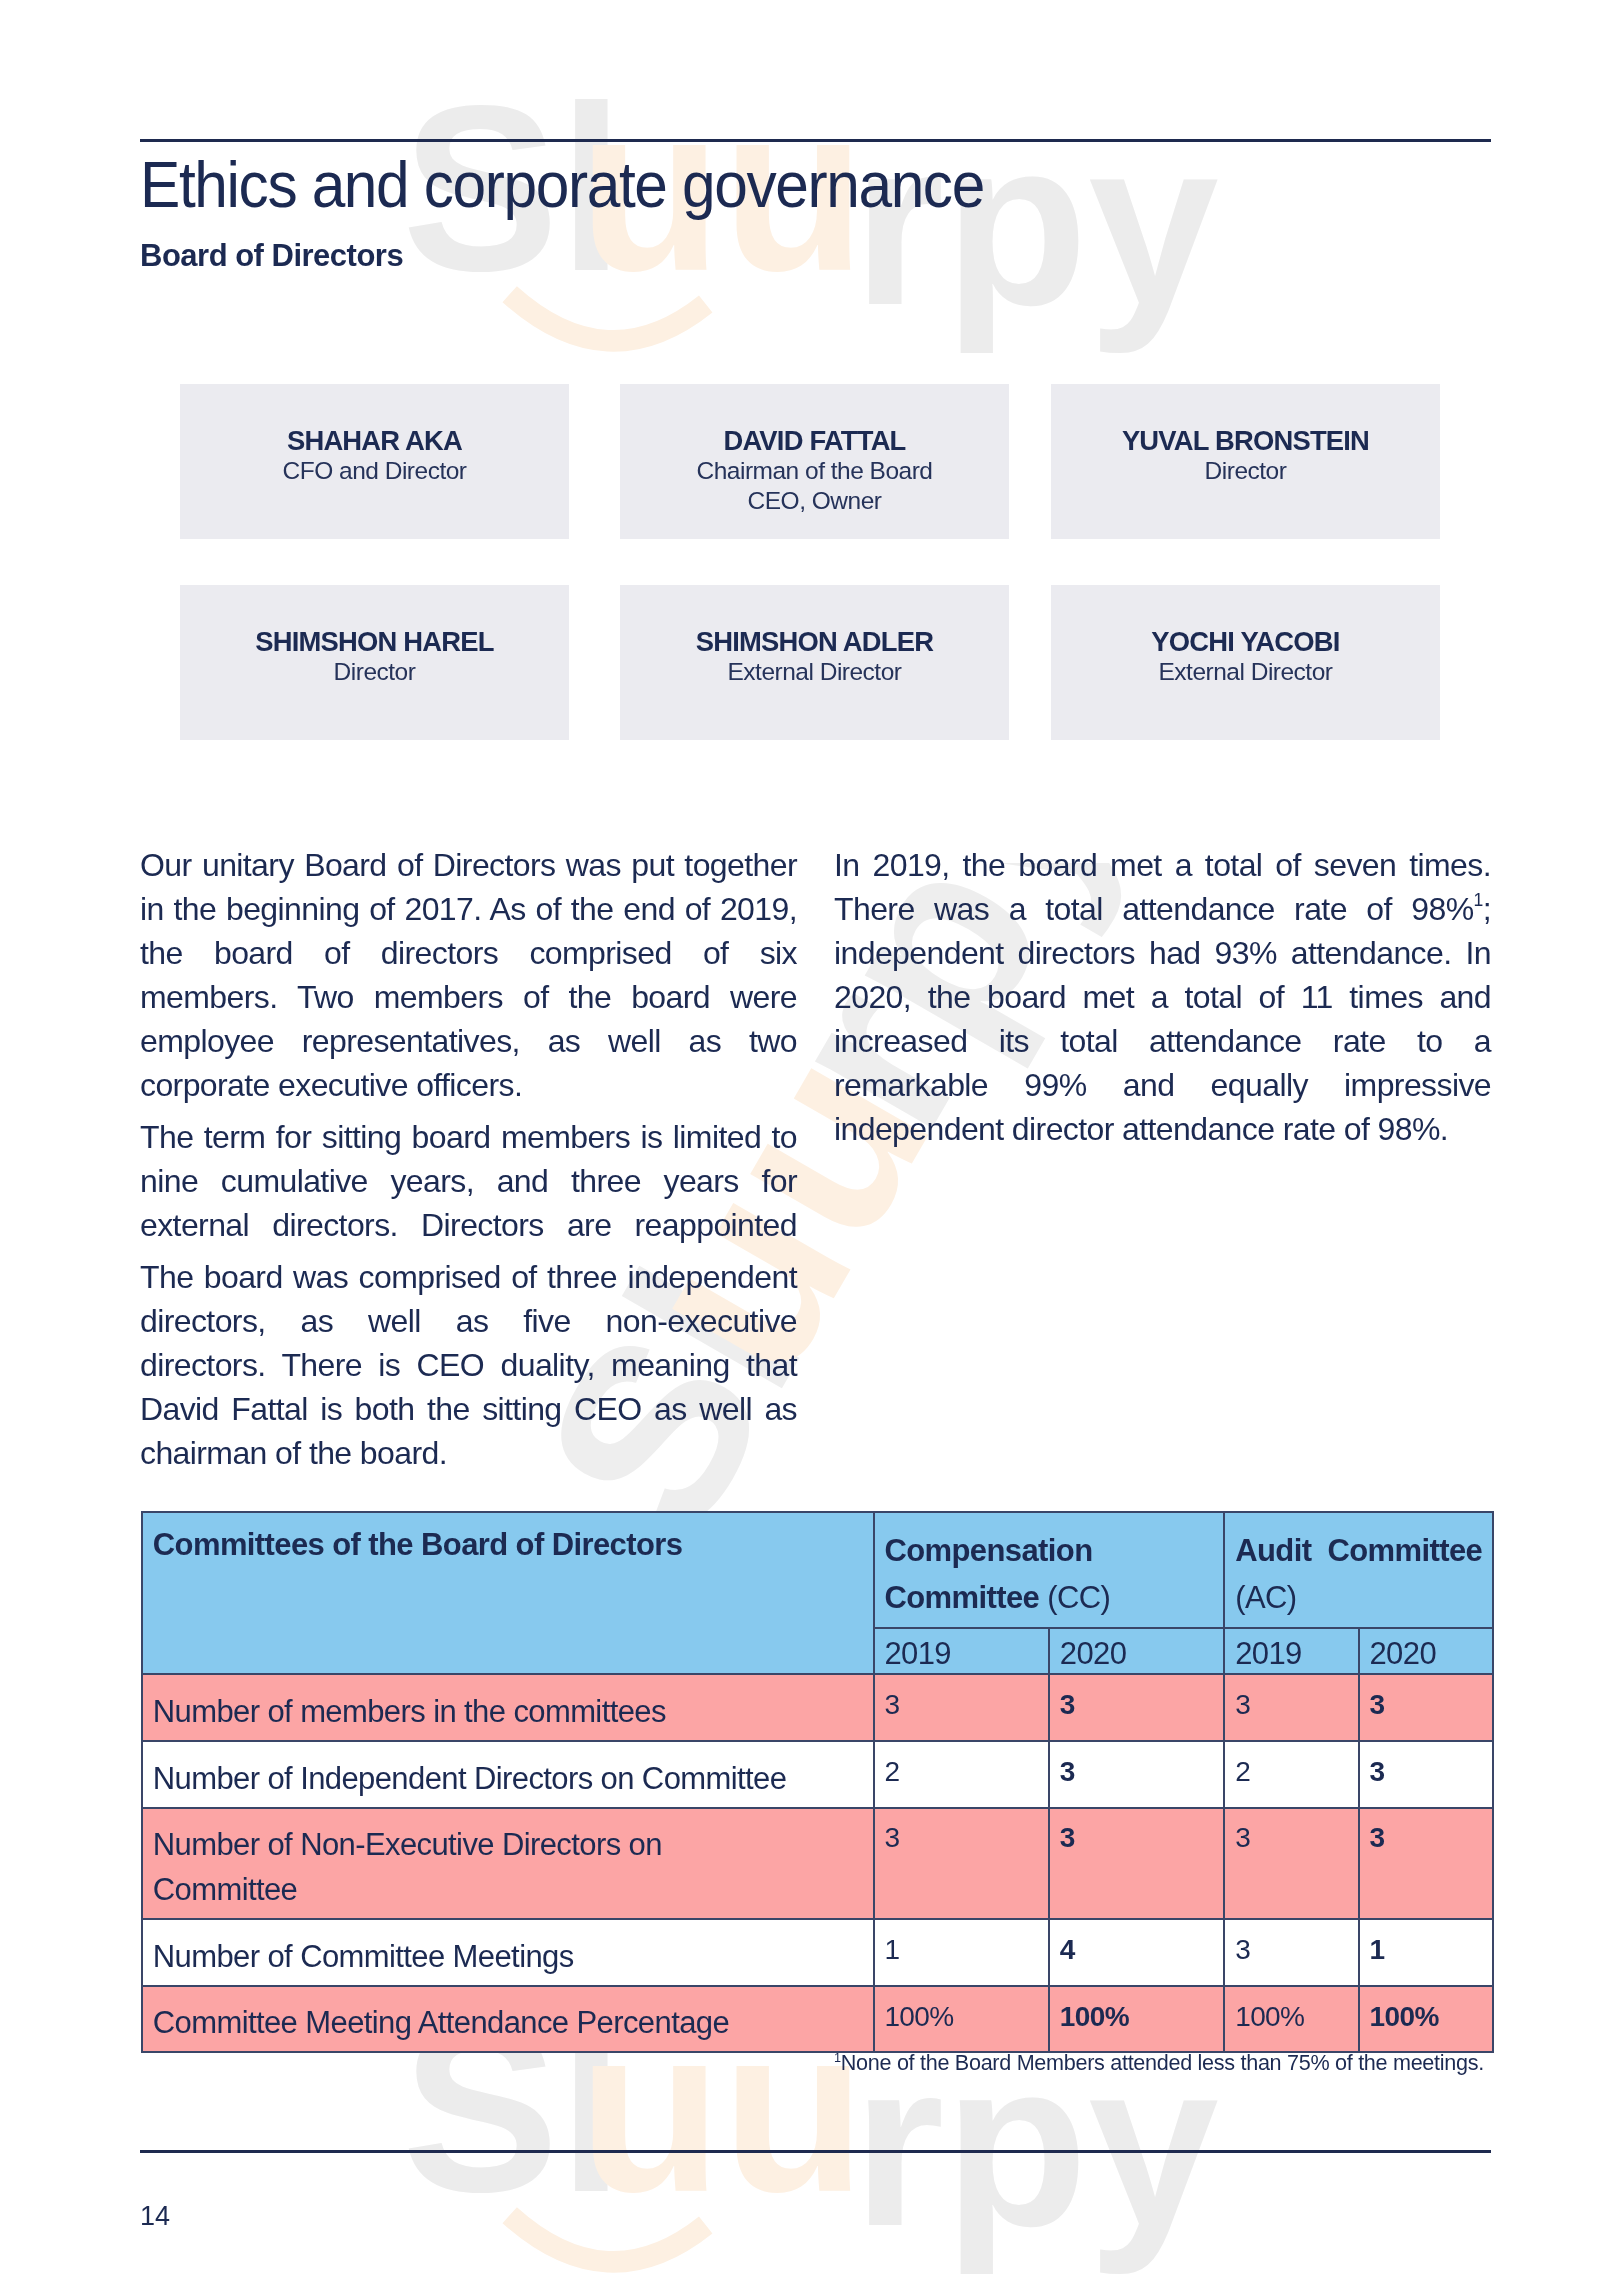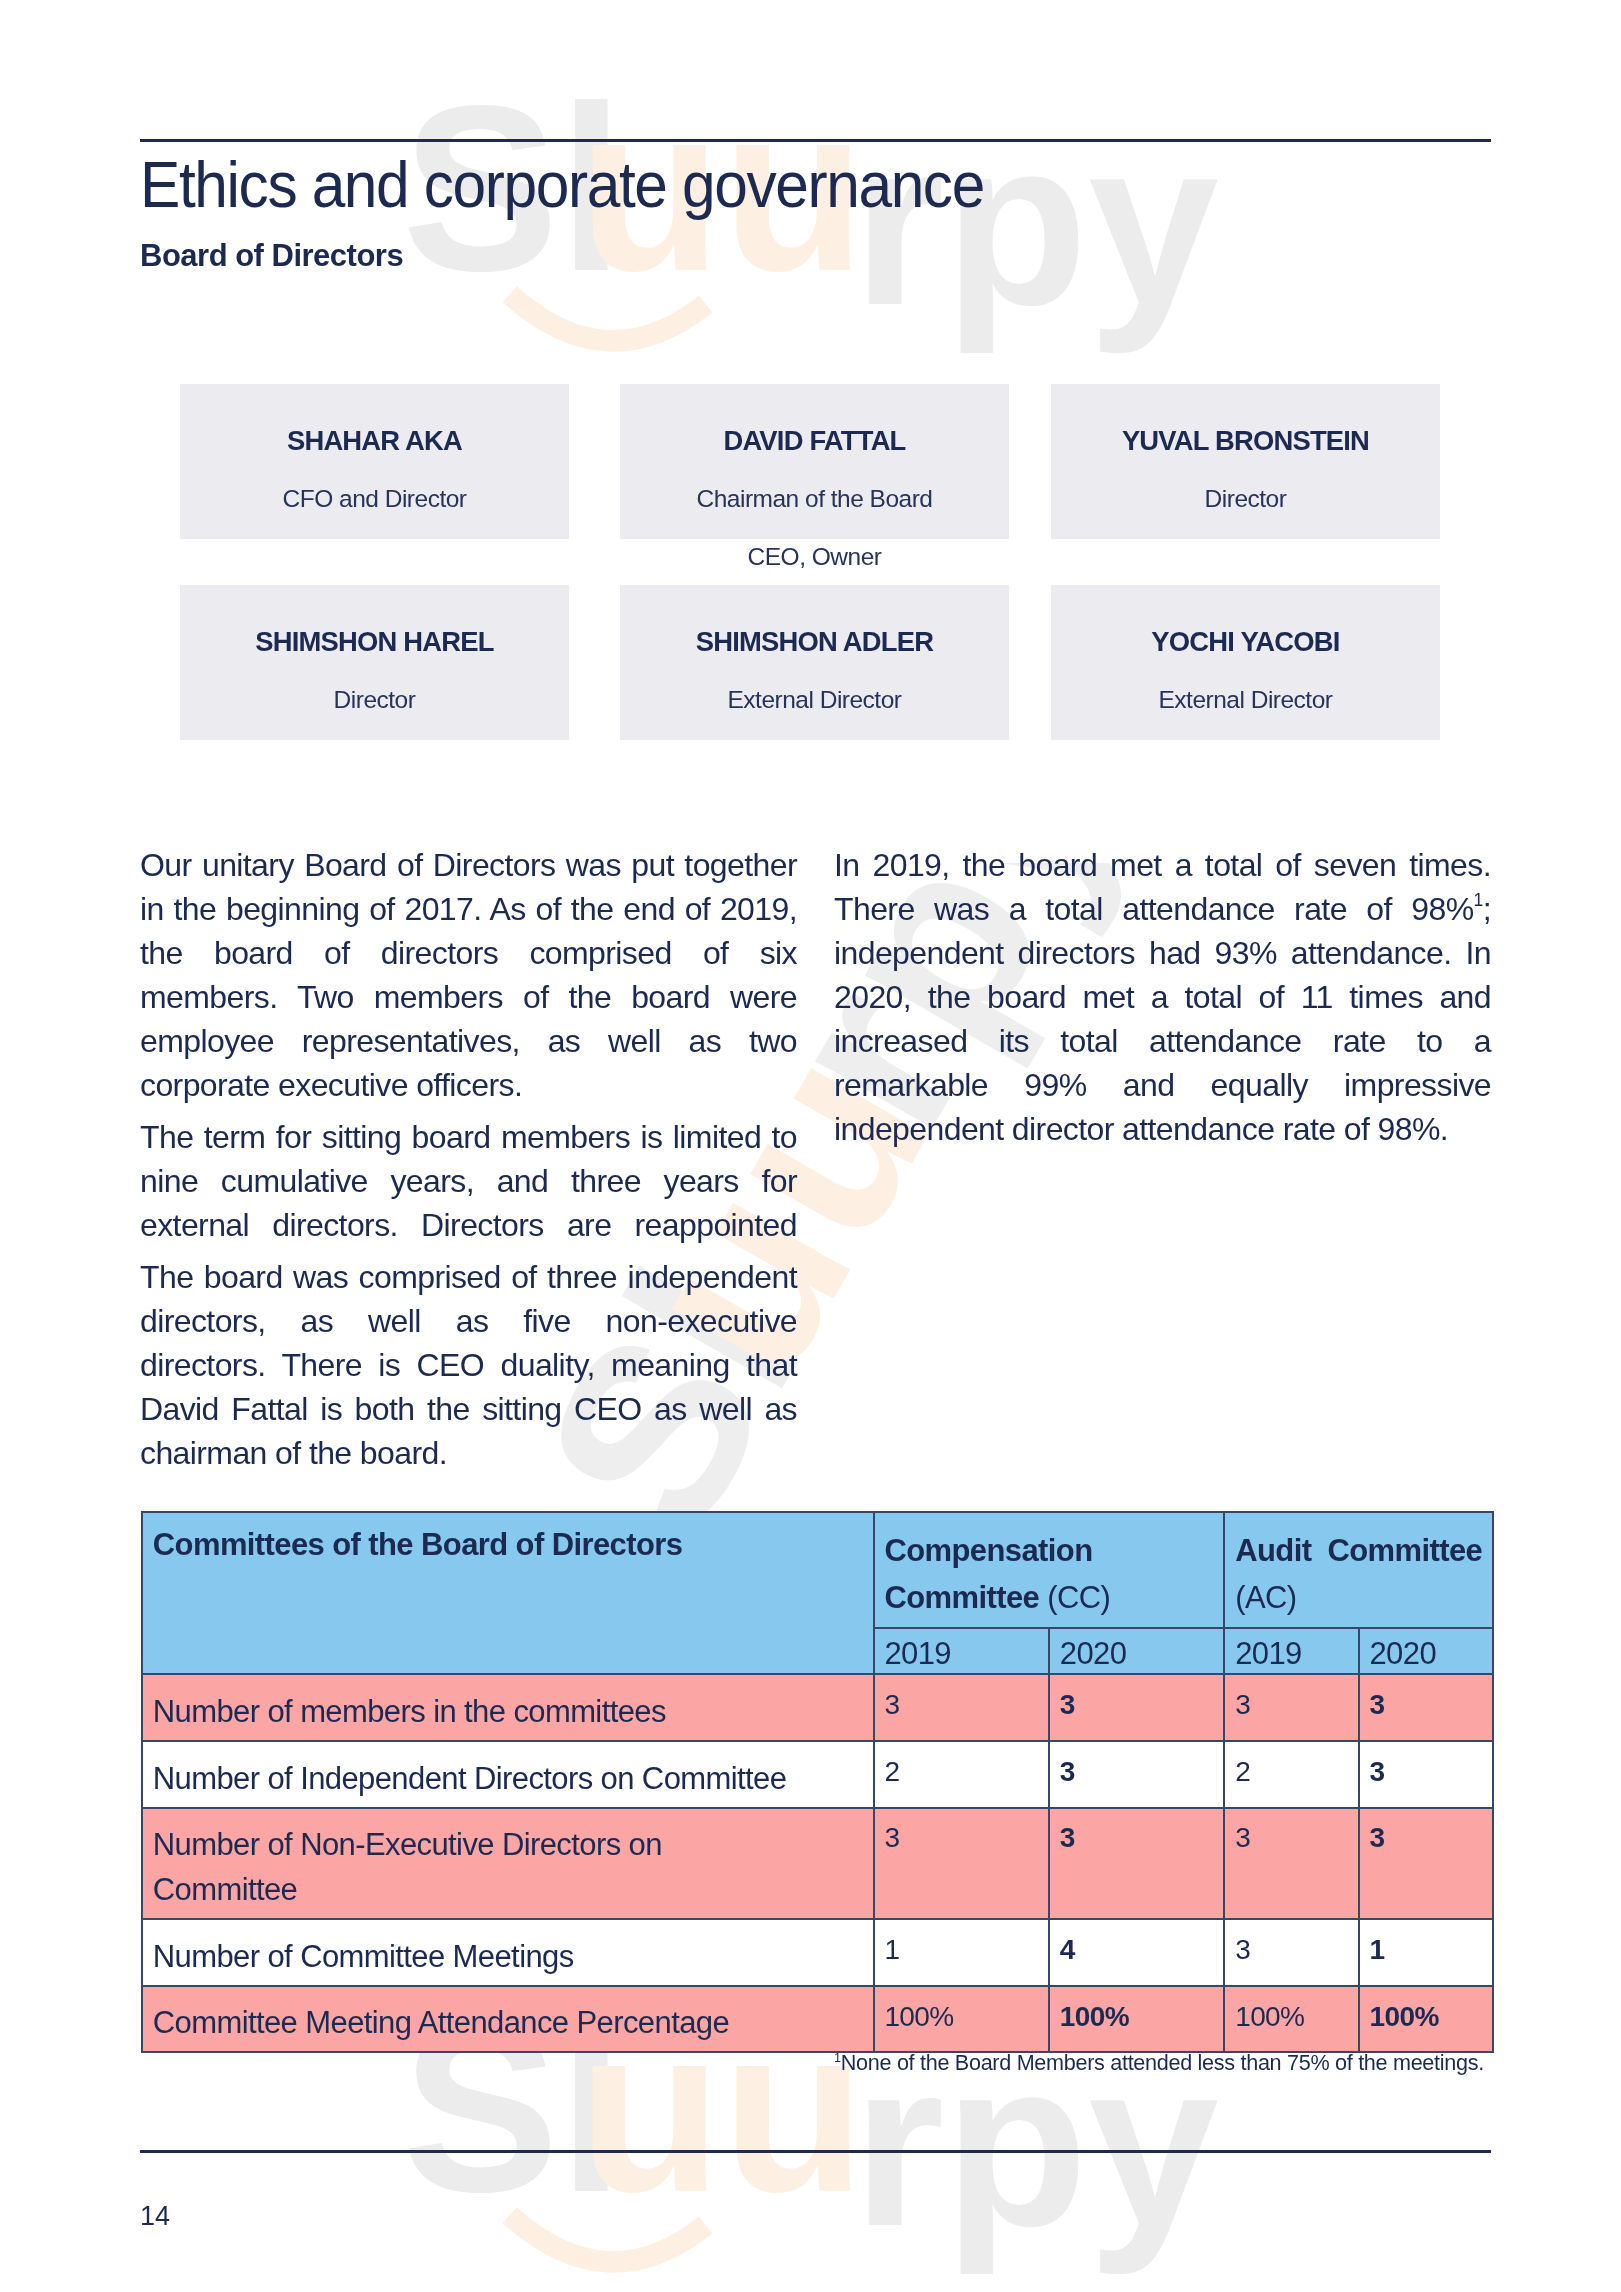--- a/index.html
+++ b/index.html
@@ -18,21 +18,21 @@
     font-size: 65px; font-weight: 400; letter-spacing: -1.5px; color: #1c2a52;
     transform: scaleX(0.93); transform-origin: left top; white-space: nowrap;
   }
   .subtitle {
     position: absolute; left: 140px; top: 238px; margin: 0;
     font-size: 31px; font-weight: 700; color: #1c2a52; letter-spacing: -0.5px;
   }
   .card {
     position: absolute; width: 389px; height: 155px; background: #ebebf0;
     display: flex; flex-direction: column; align-items: center; justify-content: flex-start;
-    padding-top: 41px; box-sizing: border-box; text-align: center; gap: 28px;
+    padding-top: 41px; box-sizing: border-box; text-align: center;
   }
   .card .name { font-size: 27.4px; font-weight: 700; color: #1c2a52; letter-spacing: -0.8px; line-height: 31px; }
   .card .role { font-size: 24.5px; color: #26335a; line-height: 30px; letter-spacing: -0.5px; }
   .col {
     position: absolute; top: 843px; width: 657px; font-size: 32px; line-height: 44px;
     text-align: justify; color: #1c2a52; letter-spacing: -0.6px;
   }
   .col p { margin: 0 0 7.8px 0; }
   .col.left { left: 140px; }
   .col.right { left: 834px; }

